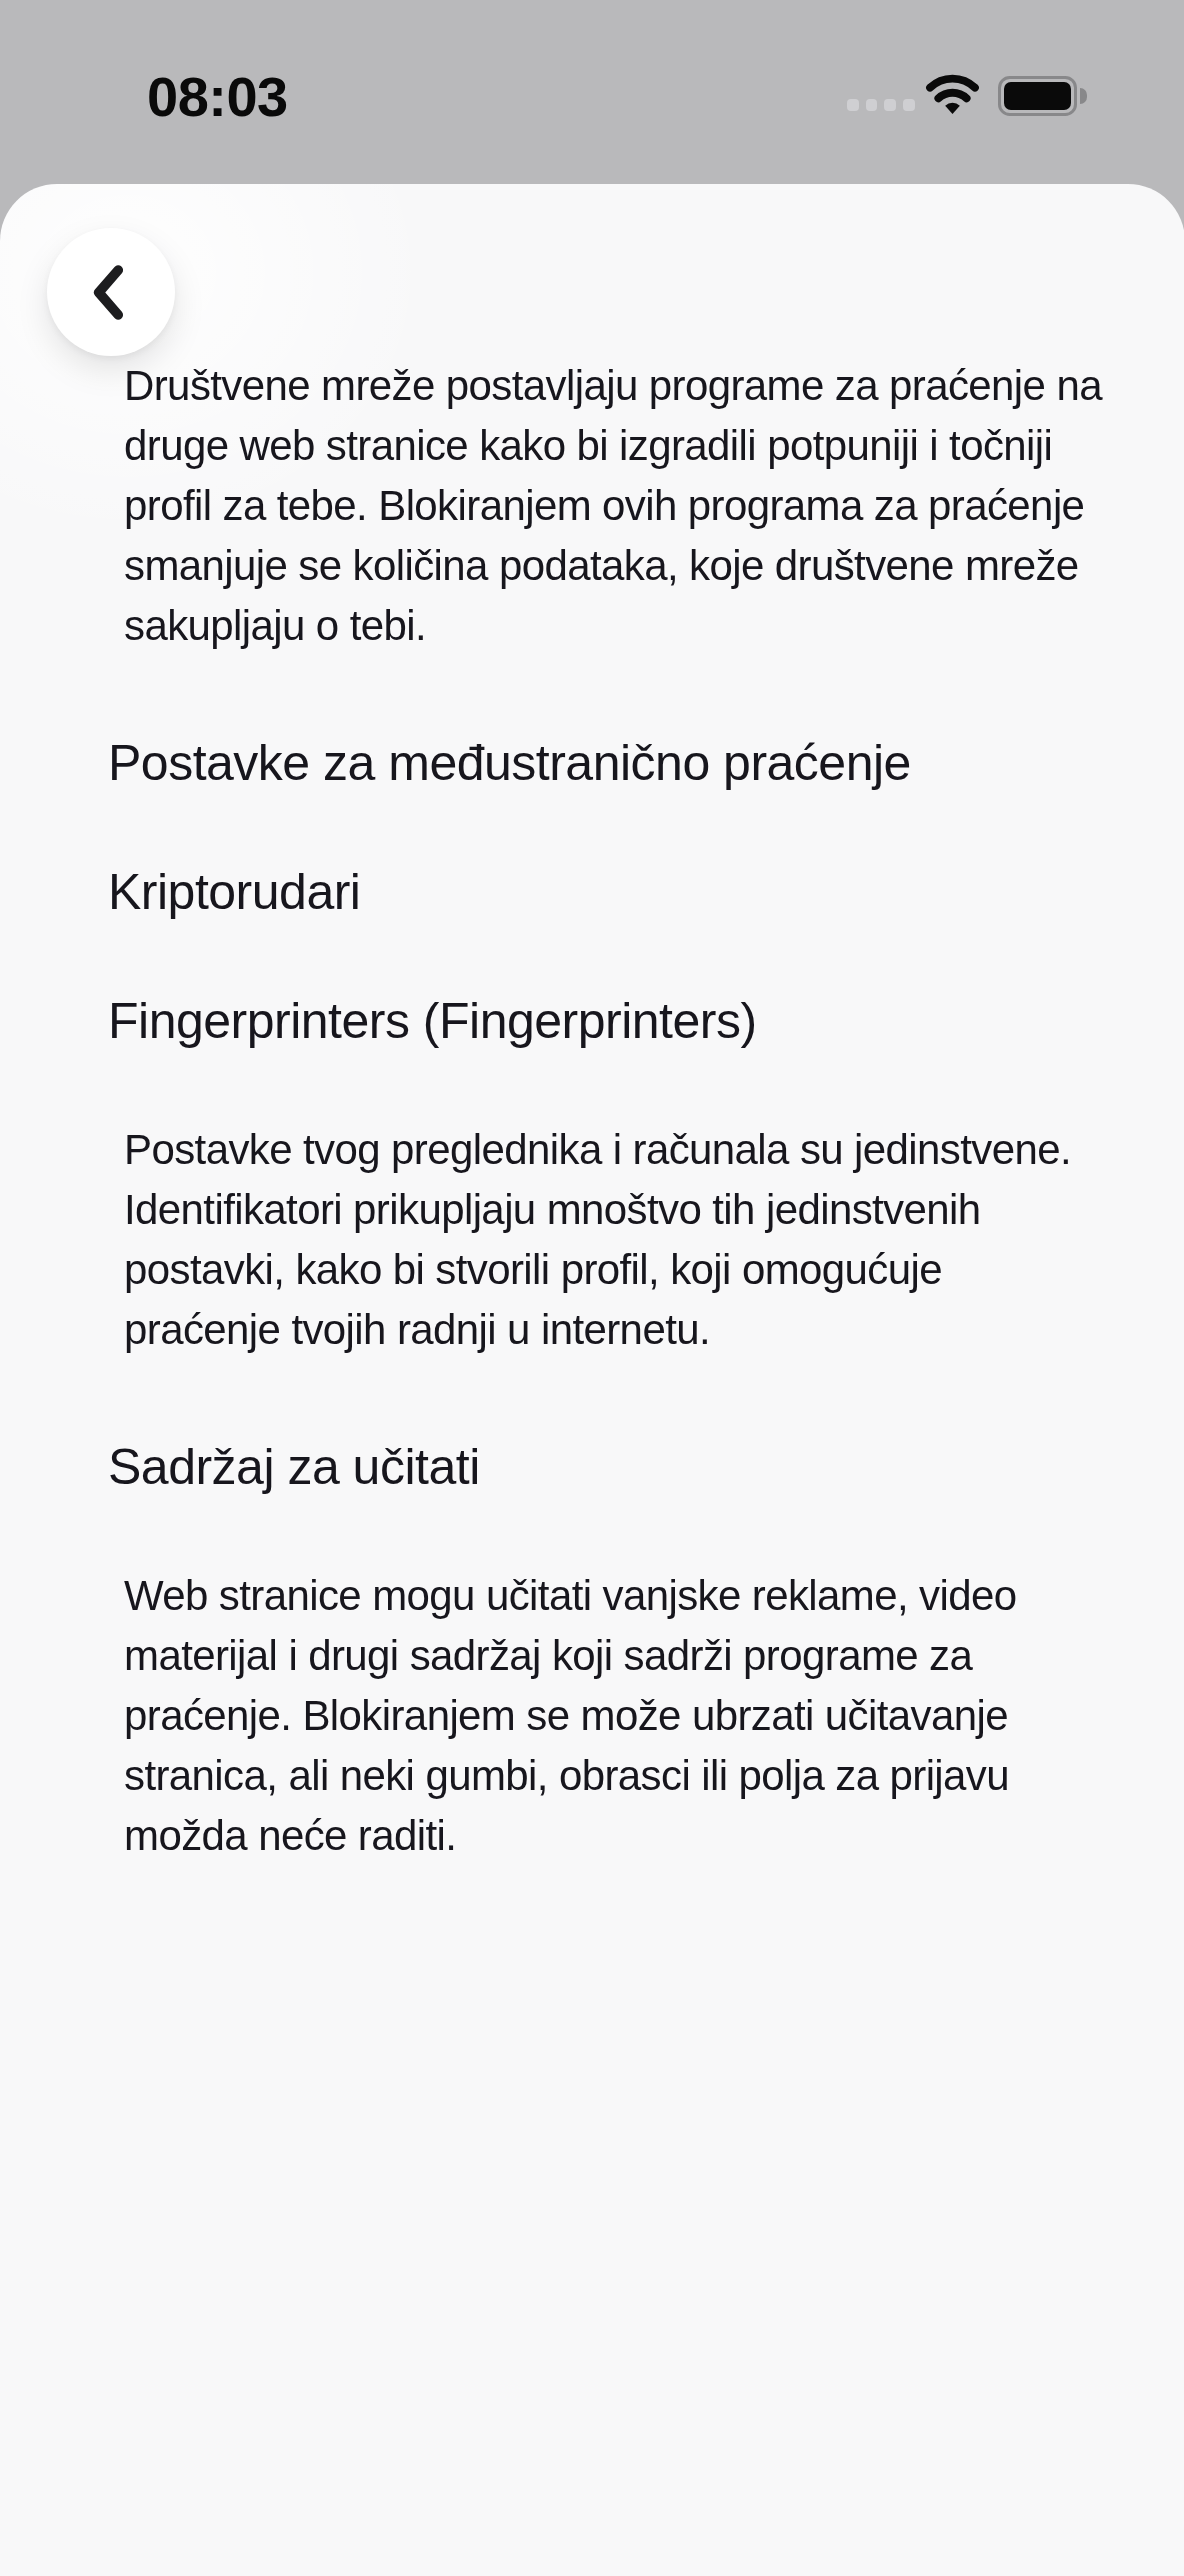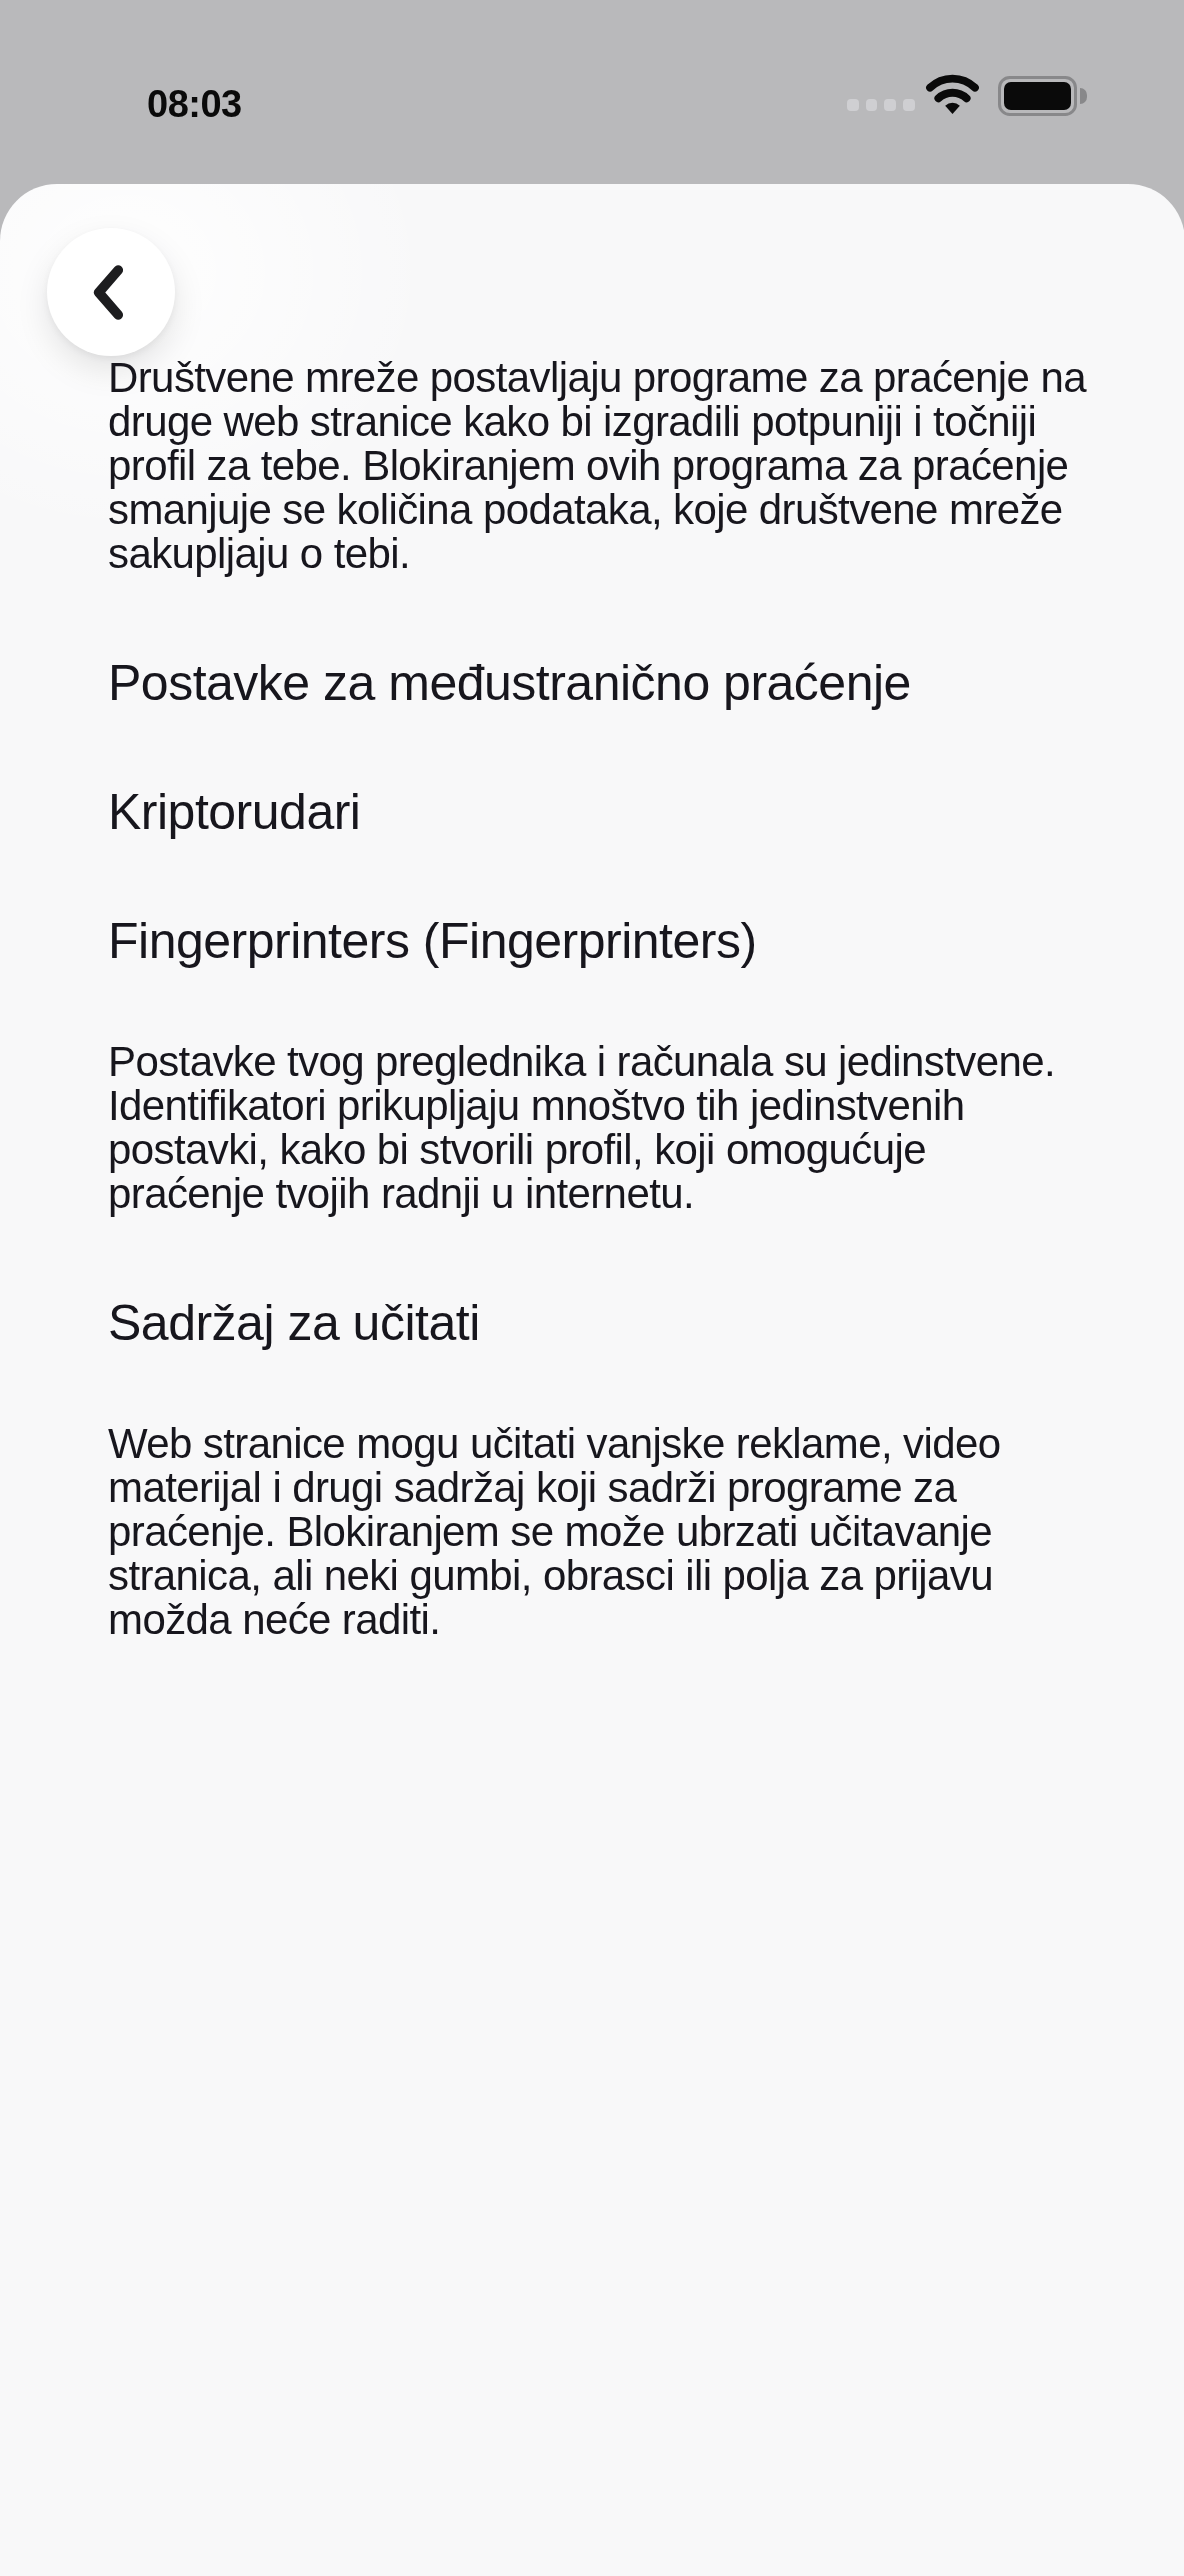--- a/index.html
+++ b/index.html
@@ -14,22 +14,22 @@
 
   
   .status-bar {
     position: absolute;
     top: 0; left: 0; right: 0;
     height: 128px;
   }
   .status-time {
     position: absolute;
     left: 147px;
-    top: 85px;
-    font-size: 38px;
+    top: 69px;
+    font-size: 56px;
     font-weight: 600;
     letter-spacing: -0.5px;
     color: #0a0a0a;
     line-height: 1;
   }
   .cellular-dots {
     position: absolute;
     left: 847px;
     top: 99px;
     display: flex;
@@ -112,23 +112,23 @@
     margin: 0 0 69px 0;
     font-size: 50px;
     line-height: 60px;
     font-weight: 400;
     letter-spacing: -0.5px;
     color: #17161d;
     white-space: pre;
   }
   .section-heading.first { margin-top: 53px; }
   .section-body {
-    margin: 0 0 77px 0;
+    margin: 0 0 77px 16px;
     font-size: 42px;
-    line-height: 44px;
+    line-height: 60px;
     font-weight: 400;
     letter-spacing: -0.6px;
     color: #17161d;
     white-space: pre;
   }
 </style>
 </head>
 <body>
 
 <div class="status-bar">

